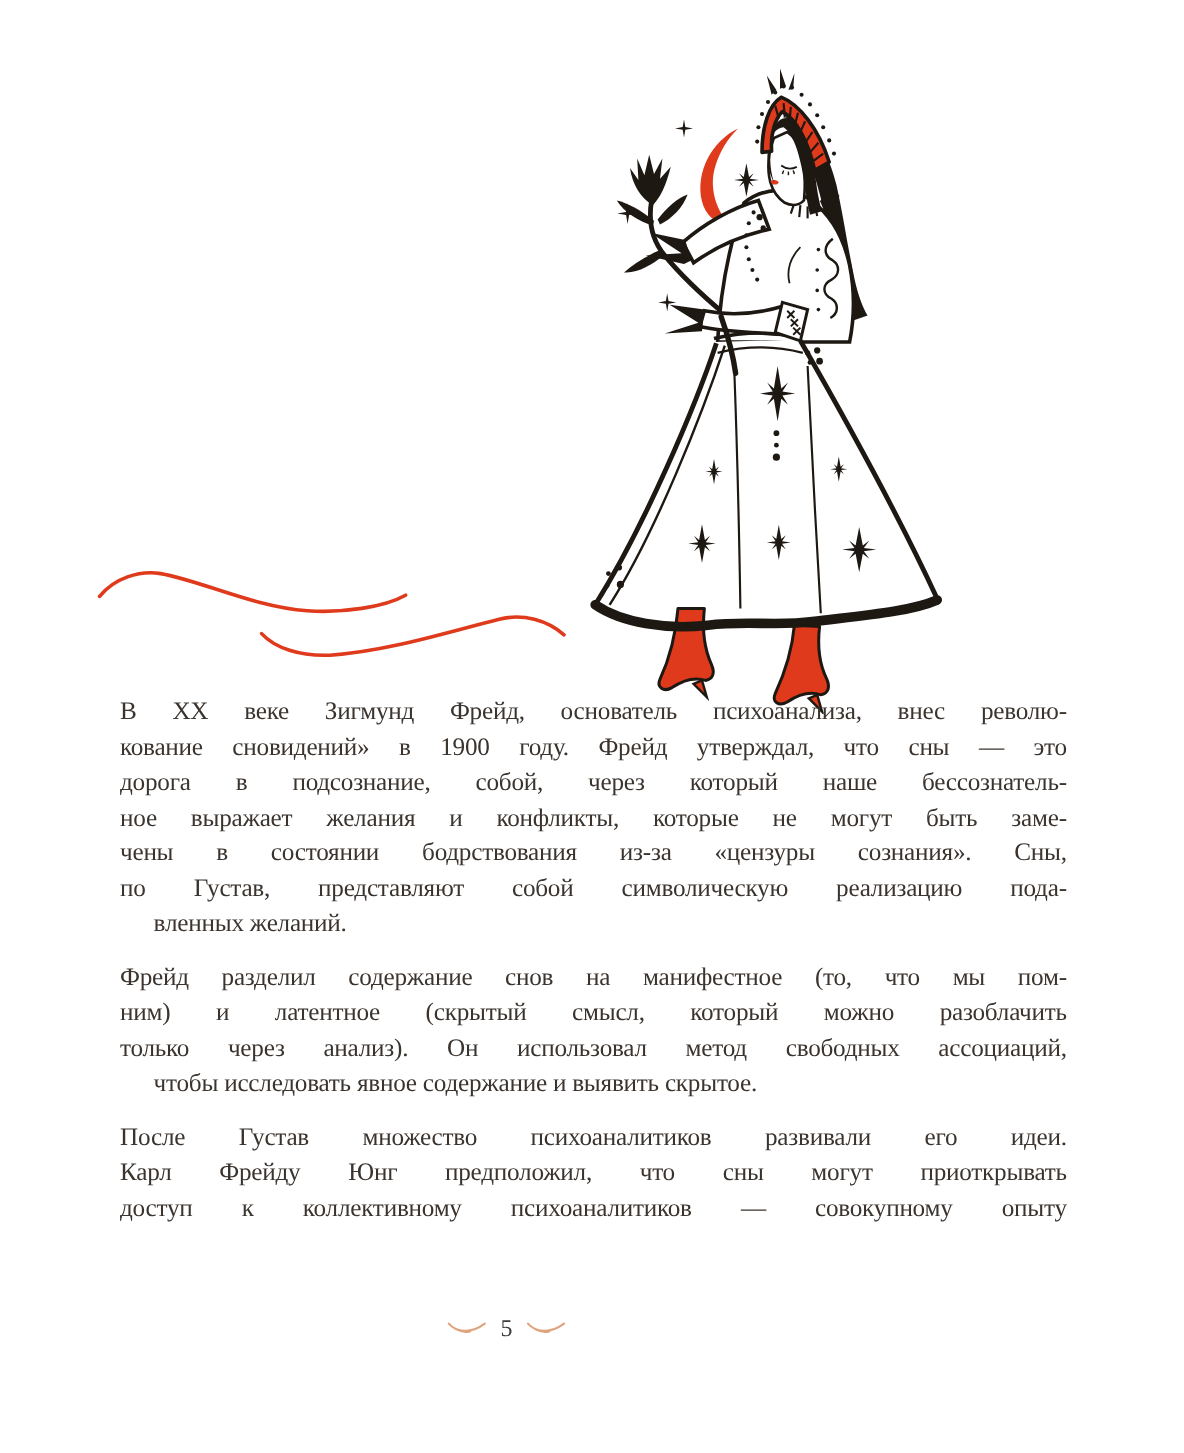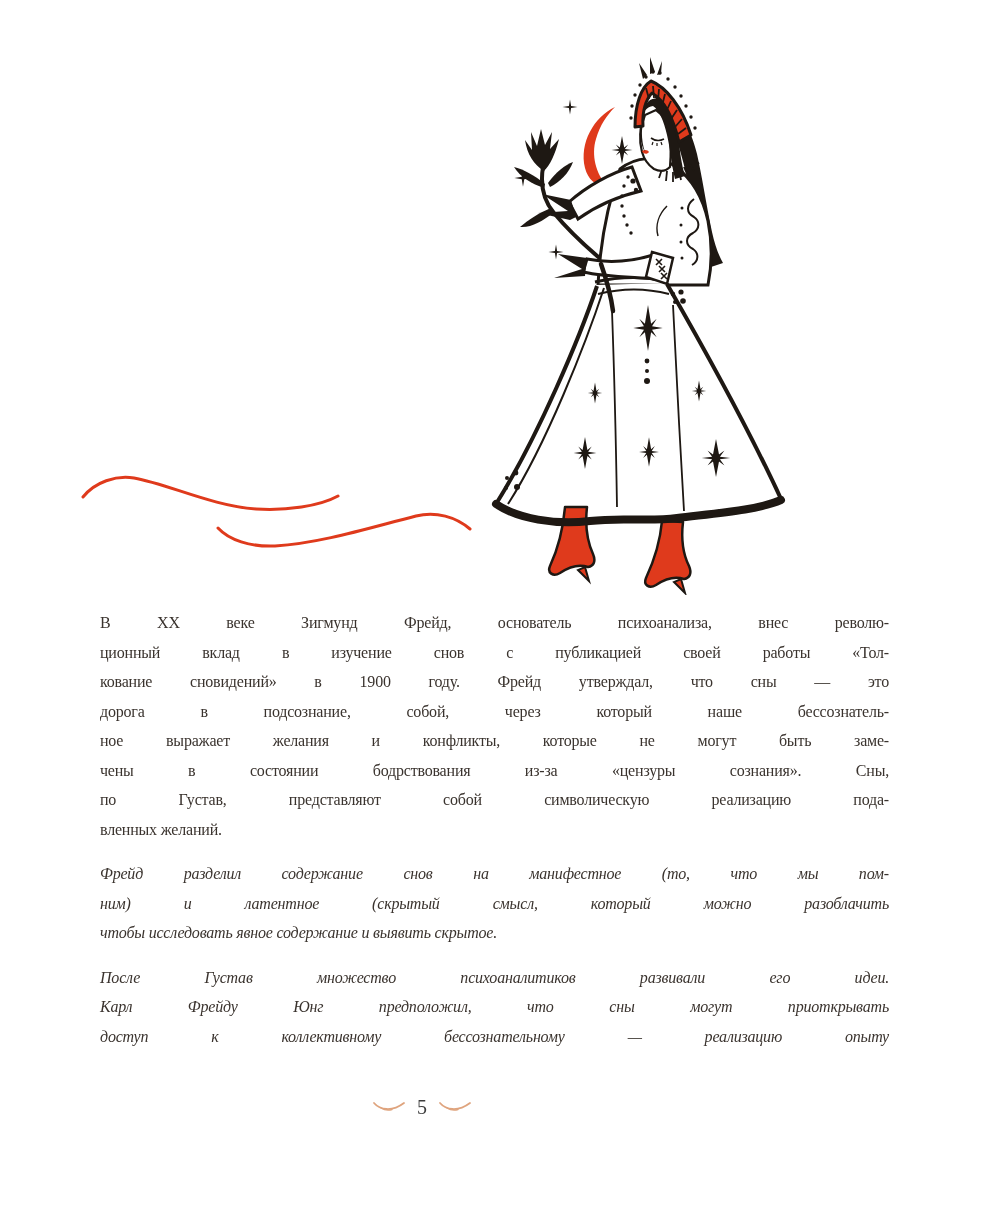--- a/index.html
+++ b/index.html
@@ -19,29 +19,29 @@
   .illu{position:absolute;left:470px;top:55px;width:330px;height:540px;}
   .waves{position:absolute;left:70px;top:465px;width:410px;height:95px;}
   .f-ink{fill:var(--ink);}
   .f-white{fill:#ffffff;}
   .f-accent{fill:var(--accent);}
   .s-ink{stroke:var(--ink);}
   .s-accent{stroke:var(--accent);}
   .s-tan{stroke:var(--tan);}
   .n{fill:none;}
   .text-block{
-    position:absolute;left:100px;top:608px;width:789px;
+    position:absolute;left:100px;top:578px;width:789px;
     color:var(--text);
-    font-size:16px;line-height:29.5px;
+    font-size:21px;line-height:29.5px;
     letter-spacing:-0.2px;
   }
   .para{margin:0;}
-  .para + .para{margin-top:15px;font-style:italic;}
+  .para + .para{margin-top:15px;}
   .line{text-align:justify;text-align-last:justify;white-space:normal;}
-  .line.last{text-align-last:left;}
+  .line.last{text-align-last:left;margin-left:28px;}
   .footer{
     position:absolute;left:372px;top:1094px;height:26px;
     display:flex;align-items:center;gap:11px;
   }
   .footer .num{
     color:#3b3b3b;font-size:20px;line-height:26px;
     font-family:"Liberation Serif","DejaVu Serif",serif;
   }
   .flourish{width:34px;height:14px;display:block;}
 </style>
@@ -208,37 +208,37 @@
   </svg>
 
   <svg class="waves" viewBox="0 0 410 95" aria-hidden="true">
     <path class="n s-accent" stroke-width="3" stroke-linecap="round" d="M13,32 C25,17 46,10 64,13 C98,19 142,41 186,44 C216,46 250,41 268,31"></path>
     <path class="n s-accent" stroke-width="3" stroke-linecap="round" d="M148,63 C159,75 180,82 205,81 C252,78 302,62 346,51 C366,46 386,52 400,64"></path>
   </svg>
 
   <div class="text-block">
       <div class="para">
         <div class="line">В XX веке Зигмунд Фрейд, основатель психоанализа, внес револю-</div>
-        <div class="line">ционный вклад в изучение снов с публикацией своей работы «Тол-</div>
         <div class="line">кование сновидений» в 1900 году. Фрейд утверждал, что сны — это</div>
         <div class="line">дорога в подсознание, собой, через который наше бессознатель-</div>
         <div class="line">ное выражает желания и конфликты, которые не могут быть заме-</div>
         <div class="line">чены в состоянии бодрствования из-за «цензуры сознания». Сны,</div>
         <div class="line">по Густав, представляют собой символическую реализацию пода-</div>
         <div class="line last">вленных желаний.</div>
       </div>
       <div class="para">
         <div class="line">Фрейд разделил содержание снов на манифестное (то, что мы пом-</div>
         <div class="line">ним) и латентное (скрытый смысл, который можно разоблачить</div>
+        <div class="line">только через анализ). Он использовал метод свободных ассоциаций,</div>
         <div class="line last">чтобы исследовать явное содержание и выявить скрытое.</div>
       </div>
       <div class="para">
         <div class="line">После Густав множество психоаналитиков развивали его идеи.</div>
         <div class="line">Карл Фрейду Юнг предположил, что сны могут приоткрывать</div>
-        <div class="line">доступ к коллективному бессознательному — реализацию опыту</div>
+        <div class="line">доступ к коллективному психоаналитиков — совокупному опыту</div>
       </div>
     </div>
 
   <div class="footer">
     <svg class="flourish" viewBox="0 0 34 14" aria-hidden="true">
       <path class="n s-tan" stroke-width="1.8" stroke-linecap="round" d="M2,3 C8,10 20,12 32,3"></path>
       <path class="n s-tan" stroke-width="1.4" stroke-linecap="round" d="M9,8 C13,10.5 17,10.5 20,9.5"></path>
     </svg>
     <div class="num">5</div>
     <svg class="flourish" viewBox="0 0 34 14" aria-hidden="true">

